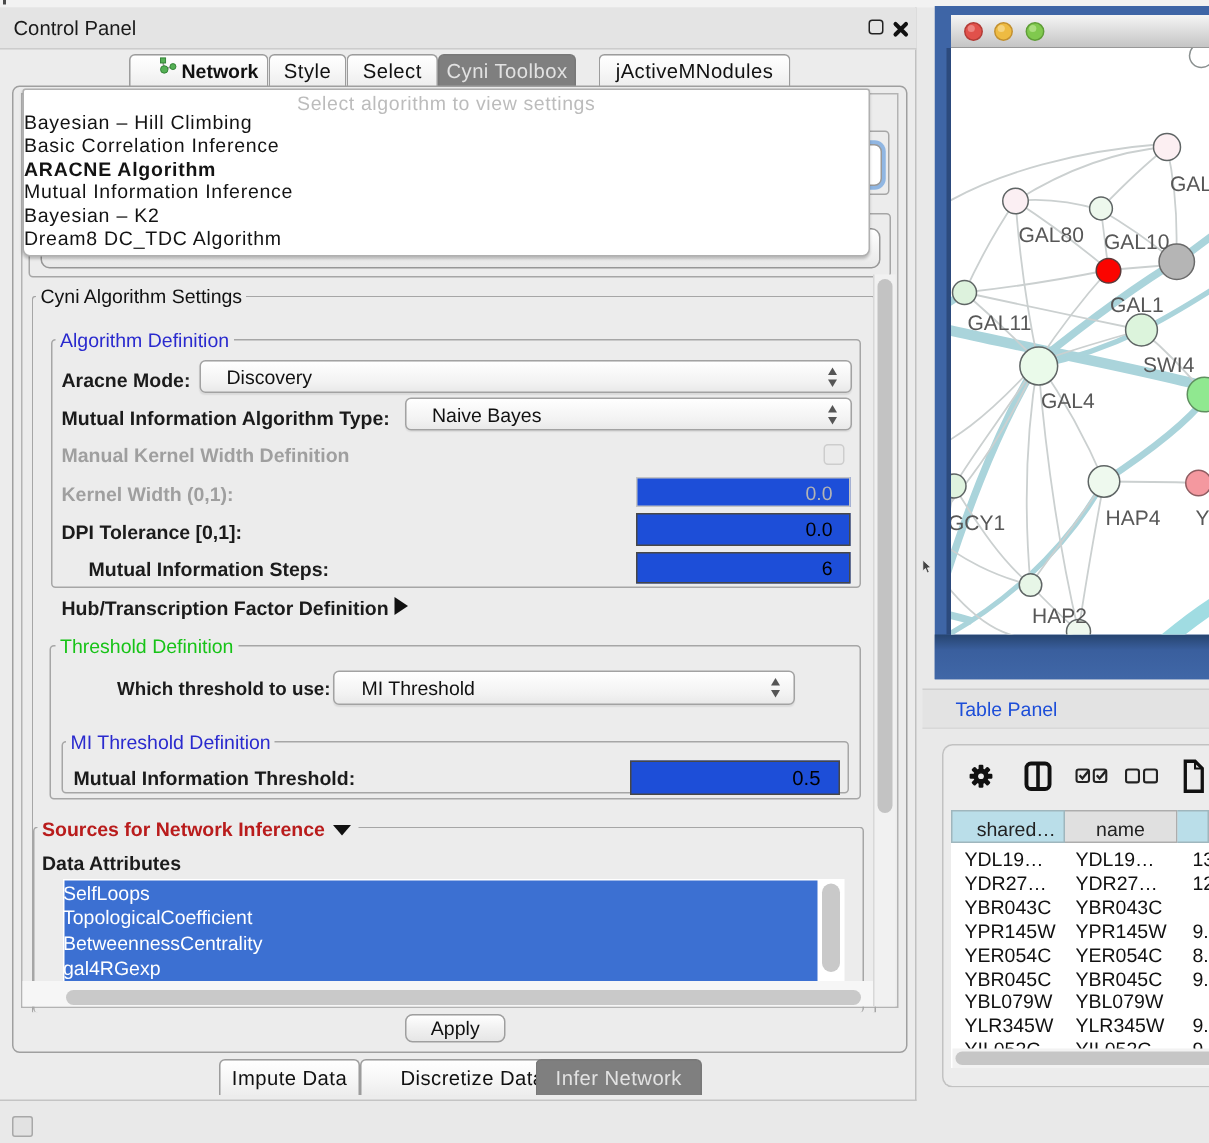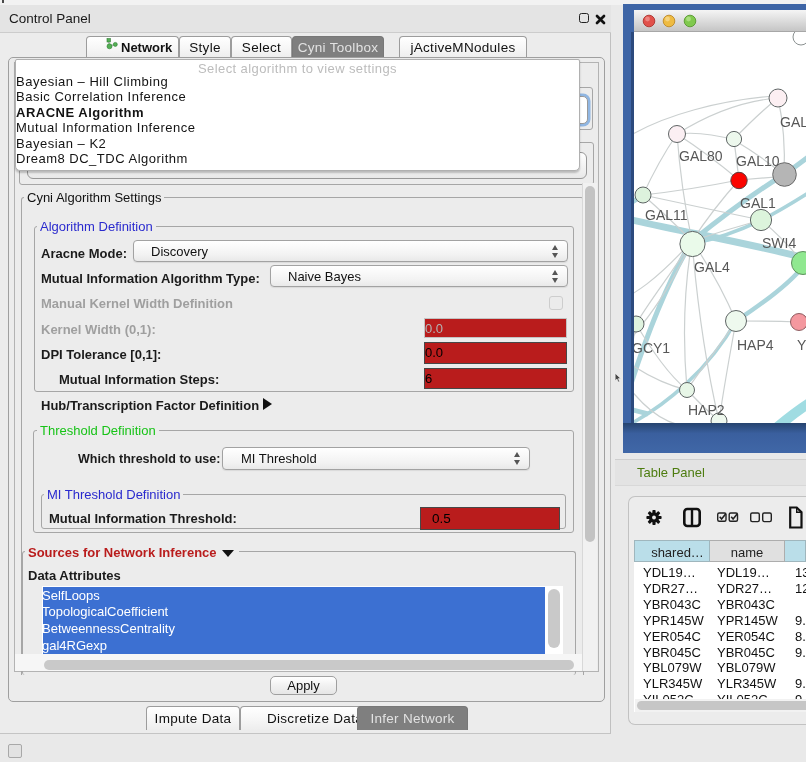--- a/index.html
+++ b/index.html
@@ -12,21 +12,21 @@
            background:linear-gradient(#ffffff,#f2f2f2 70%,#e9e9e9); font-size:13px; color:#111;
            box-shadow:0 1px 1px rgba(0,0,0,0.08); }
   .combo .ctext { position:absolute; left:20px; top:3px; white-space:nowrap; }
   .stepper { position:absolute; right:7px; top:3px; width:9px; height:15px; }
   .stepper .up { position:absolute; left:1px; top:1px; width:0; height:0;
                  border-left:3.5px solid transparent; border-right:3.5px solid transparent;
                  border-bottom:5px solid #555; }
   .stepper .dn { position:absolute; left:1px; bottom:1px; width:0; height:0;
                  border-left:3.5px solid transparent; border-right:3.5px solid transparent;
                  border-top:5px solid #555; }
-  .field { position:absolute; background:#b91c1c; font-size:13px; color:#000; }
+  .field { position:absolute; background:#1d4ed8; font-size:13px; color:#000; text-align:right; }
   .group { position:absolute; border:1px solid #a6a6a6; border-radius:3px; }
   .gtitle { position:absolute; font-size:13px; background:#ececec; padding:0 3px; white-space:nowrap; }
   .tab { position:absolute; border:1px solid #9c9c9c; border-bottom:none;
          border-radius:4px 4px 0 0; background:linear-gradient(#ffffff,#f6f6f6 55%,#ededed);
          font-size:13.5px; letter-spacing:0.3px; color:#111; text-align:center; }
   .tabsel { background:#7f7f7f; color:#e2e2e2; border-color:#787878; }
 </style>
 </head>
 <body>
 
@@ -248,21 +248,21 @@
       <text x="71" y="268">GAL4</text>
       <text x="9" y="349">GCY1</text>
       <text x="114" y="346">HAP4</text>
       <text x="174" y="346">Y</text>
       <text x="65" y="411">HAP2</text>
     </g>
   </g>
 </svg>
 
 <div class="abs" style="left:615px;top:459px;width:191px;height:27px;background:#e3e3e3;border-top:1px solid #cfcfcf;border-bottom:1px solid #d8d8d8;"></div>
-<div class="abs" style="left:637px;top:465px;font-size:13px;color:#4d7c0f;">Table Panel</div>
+<div class="abs" style="left:637px;top:465px;font-size:13px;color:#1d4ed8;">Table Panel</div>
 
 <div class="abs" style="left:628px;top:496px;width:178px;height:229px;background:#ececec;border:1px solid #c2c2c2;border-radius:7px 0 0 7px;border-right:none;"></div>
 
 <svg class="abs" style="left:640px;top:504px;" width="166" height="28" viewBox="0 0 166 28">
 
   <g transform="translate(14,13.5)">
     <g fill="#111">
       <rect x="-1.6" y="-7.6" width="3.2" height="4" rx="0.8"></rect>
       <rect x="-1.6" y="3.6" width="3.2" height="4" rx="0.8"></rect>
       <rect x="-7.6" y="-1.6" width="4" height="3.2" rx="0.8"></rect>

